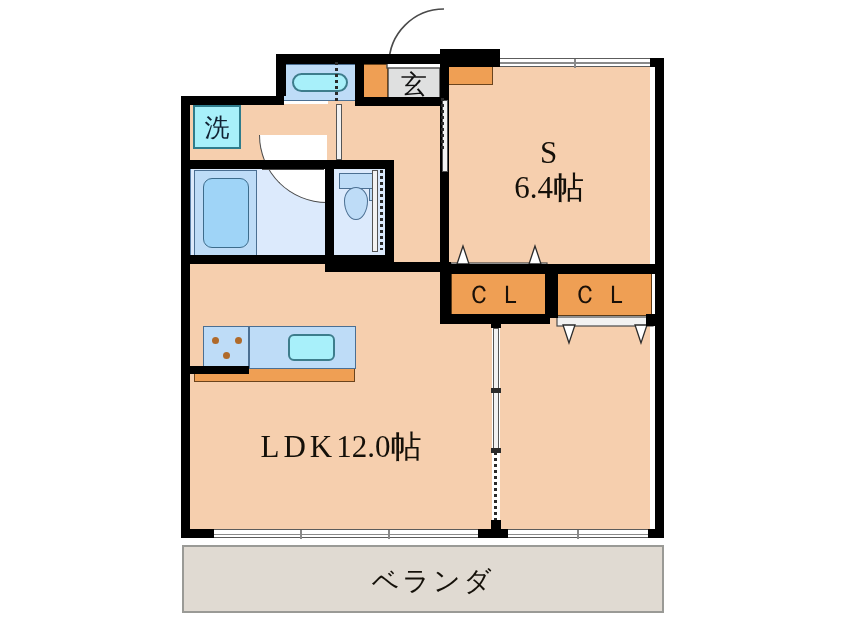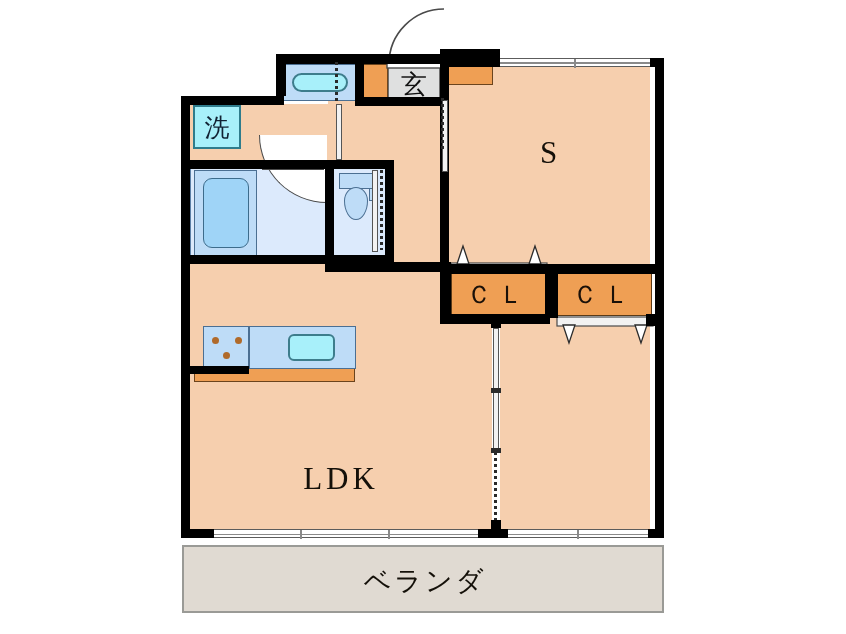--- a/index.html
+++ b/index.html
@@ -70,21 +70,21 @@
 
   <div class="abs floor" style="left:189px;top:104px;width:150px;height:62px;"></div>
 
   <div class="abs floor" style="left:189px;top:262px;width:303px;height:272px;"></div>
 
   <div class="abs floor" style="left:500px;top:318px;width:150px;height:216px;"></div>
 
   <div class="abs floor" style="left:340px;top:160px;width:108px;height:110px;"></div>
 
   <div class="abs veranda" style="left:182px;top:545px;width:482px;height:68px;">
-    <div class="abs label verandaText" style="left:0;top:0;width:482px;height:68px;font-family:Liberation Serif, serif;">ベランダ</div>
+    <div class="abs label verandaText" style="left:8px;top:0;width:482px;height:68px;font-family:Liberation Serif, serif;">ベランダ</div>
   </div>
 
   <div class="abs wetfloor" style="left:190px;top:168px;width:138px;height:90px;"></div>
 
   <div class="abs fix-light" style="left:194px;top:170px;width:63px;height:86px;">
     <div class="abs fix-mid" style="left:8px;top:7px;width:46px;height:70px;border-radius:9px;"></div>
   </div>
 
   <div class="abs wetfloor" style="left:333px;top:168px;width:55px;height:90px;"></div>
 
@@ -216,19 +216,21 @@
     <div class="winline" style="left:86px;top:0;width:2px;height:9px;"></div>
     <div class="winline" style="left:174px;top:0;width:2px;height:9px;"></div>
   </div>
 
   <div class="abs window" style="left:508px;top:529px;width:140px;height:9px;">
     <div class="winline" style="left:0;top:3.5px;width:140px;height:1.5px;"></div>
     <div class="winline" style="left:69px;top:0;width:2px;height:9px;"></div>
   </div>
 
   <div class="abs label rm-name" style="left:487px;top:136px;width:124px;height:34px;">S</div>
-
-  <div class="abs label rm-size" style="left:205px;top:427px;width:272px;height:40px;margin-top:32px;">
+  <div class="abs label rm-size" style="left:477px;top:170px;width:144px;height:36px;">6.4帖</div>
+
+  <div class="abs label rm-size" style="left:205px;top:427px;width:272px;height:40px;">
     <span style="letter-spacing:4px;">LDK</span>
+      <span>12.0帖</span>
   </div>
 
 
 </div>
 
 </body></html>

